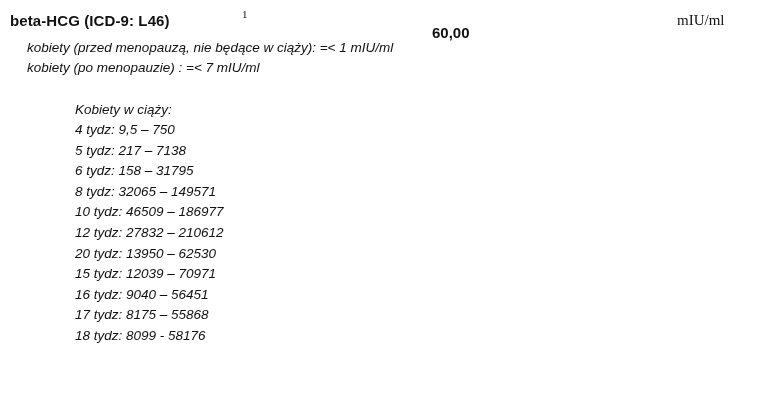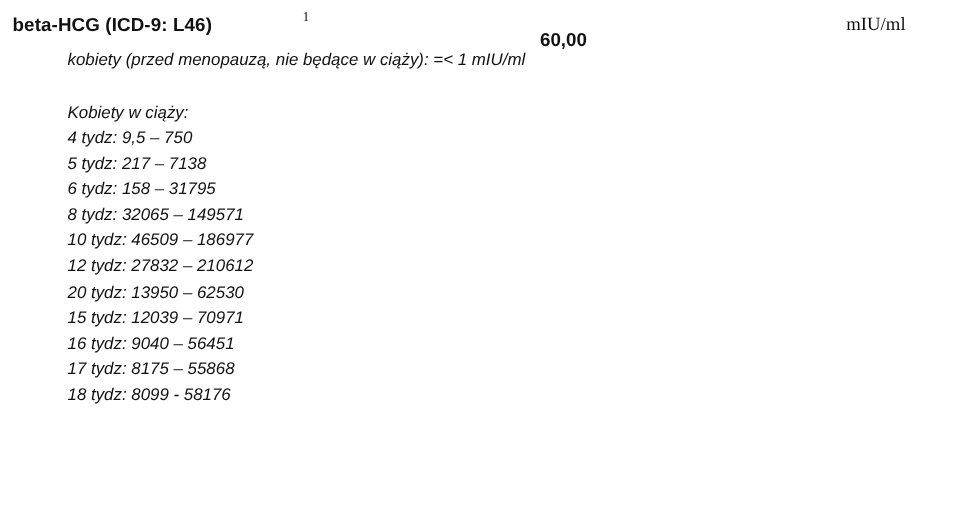--- a/index.html
+++ b/index.html
@@ -54,32 +54,33 @@
   .result-unit {
     position: absolute;
     left: 677px;
     top: 4px;
     font-family: "Liberation Serif", serif;
     font-size: 15px;
   }
   
   .ref-block {
     margin-top: 4px;
-    padding-left: 54px;
+    padding-left: 27px;
   }
   .ref-line {
     font-family: "Liberation Sans", sans-serif;
     font-style: italic;
     font-size: 13.5px;
     line-height: 20px;
     white-space: nowrap;
   }
   .preg-block {
     margin-top: 22px;
     padding-left: 54px;
+    margin-left: 21px;
   }
   .preg-title {
     font-family: "Liberation Sans", sans-serif;
     font-style: italic;
     font-size: 13.5px;
     line-height: 20px;
   }
   .preg-line {
     font-family: "Liberation Sans", sans-serif;
     font-style: italic;
@@ -95,20 +96,21 @@
 
   <div class="result-row">
     <span class="test-name">beta-HCG (ICD-9: L46)</span>
     <span class="footnote">1</span>
     <span class="result-value">60,00</span>
     <span class="result-unit">mIU/ml</span>
   </div>
 
   <div class="ref-block">
     <div class="ref-line">kobiety (przed menopauzą, nie będące w ciąży): =&lt; 1 mIU/ml</div>
+    <div class="ref-line">kobiety (po menopauzie) : =&lt; 7 mIU/ml</div>
   </div>
 
   <div class="preg-block">
     <div class="preg-title">Kobiety w ciąży:</div>
     <div class="preg-line">4 tydz: 9,5 – 750</div>
     <div class="preg-line">5 tydz: 217 – 7138</div>
     <div class="preg-line">6 tydz: 158 – 31795</div>
     <div class="preg-line">8 tydz: 32065 – 149571</div>
     <div class="preg-line">10 tydz: 46509 – 186977</div>
     <div class="preg-line">12 tydz: 27832 – 210612</div>

